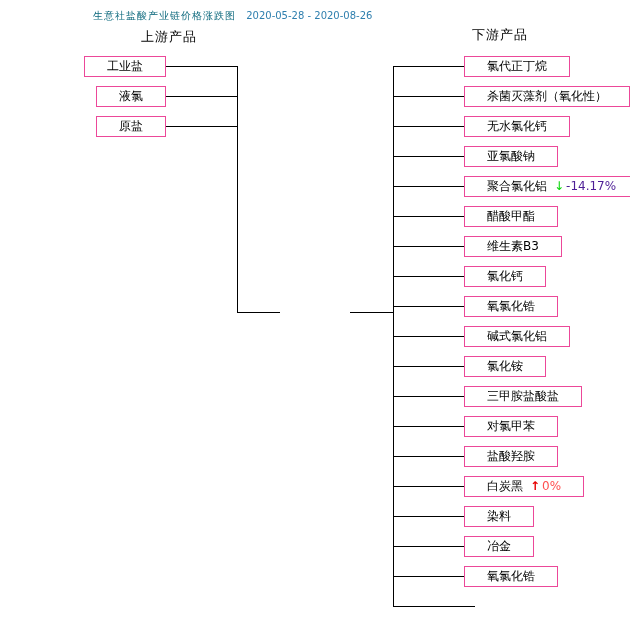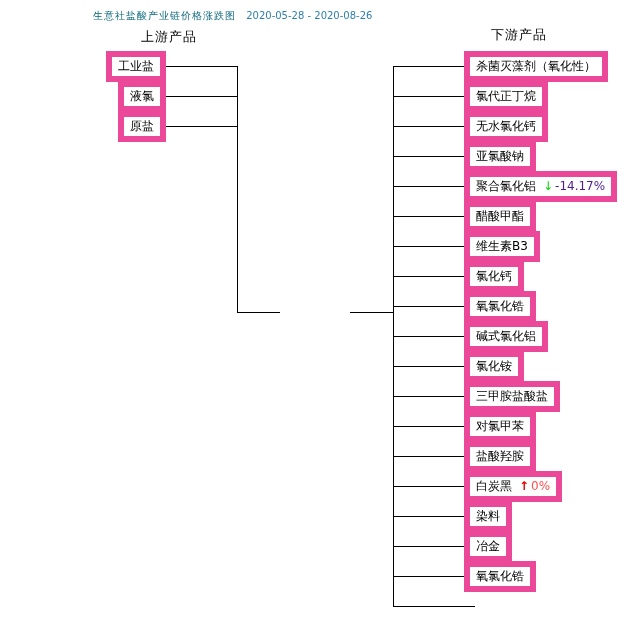--- a/index.html
+++ b/index.html
@@ -10,32 +10,32 @@
     font-family:"DejaVu Sans","Liberation Sans",sans-serif;
     font-size:12px;color:#000;
     overflow:hidden;
   }
   
   #title{position:absolute;left:93px;top:9px;font-size:10px;letter-spacing:1px;white-space:nowrap;}
   #title .t-main{color:#0d697d;}
   #title .t-dates{color:#2f7fae;margin-left:6px;letter-spacing:0;}
   .col-header{position:absolute;font-size:13px;color:#000;letter-spacing:1px;white-space:nowrap;}
   #up-header{left:105px;top:28px;margin-left:36px;}
-  #down-header{left:472px;top:26px;margin-left:19px;}
+  #down-header{left:472px;top:26px;}
   
   #lines{position:absolute;left:0;top:0;z-index:1;}
   #lines path{stroke:#000;stroke-width:1;fill:none;shape-rendering:crispEdges;}
   
   .node-col{position:absolute;z-index:2;display:flex;flex-direction:column;}
   #left-col{left:0;top:51px;width:166px;align-items:flex-end;}
   #right-col{left:464px;top:51px;align-items:flex-start;}
   .row{height:30px;display:flex;align-items:center;}
   .node{
-    display:inline-block;background:#fff;border:6px solid #ec4899;
-    padding:3px 6px;white-space:nowrap;line-height:13px;
+    display:inline-block;background:#fff;border:1px solid #ec4899;
+    padding:3px 22px;white-space:nowrap;line-height:13px;
   }
   
   #center-node{
     position:absolute;z-index:2;left:264px;top:301px;
     background:#fff;border:2px solid #000;
     padding:2px 8px;white-space:nowrap;line-height:14px;font-size:13px;
   }
   #center-node .label{color:#ef7c1f;font-weight:bold;letter-spacing:1px;}
   .arrow{margin-left:7px;}
   .pct{margin-left:2px;}
@@ -101,24 +101,24 @@
       <span class="node"><span>液氯</span></span>
     </div>
     <div class="row">
       <span class="node"><span>原盐</span></span>
     </div>
   </div>
 
 
   <div id="right-col" class="node-col">
     <div class="row">
-      <span class="node"><span>杀菌灭藻剂（氧化性）</span></span>
+      <span class="node"><span>氯代正丁烷</span></span>
     </div>
     <div class="row">
-      <span class="node"><span>氯代正丁烷</span></span>
+      <span class="node"><span>杀菌灭藻剂（氧化性）</span></span>
     </div>
     <div class="row">
       <span class="node"><span>无水氯化钙</span></span>
     </div>
     <div class="row">
       <span class="node"><span>亚氯酸钠</span></span>
     </div>
     <div class="row">
       <span class="node" data-dir="down"><span>聚合氯化铝</span><span class="arrow">↓</span><span class="pct">-14.17%</span></span>
     </div>

